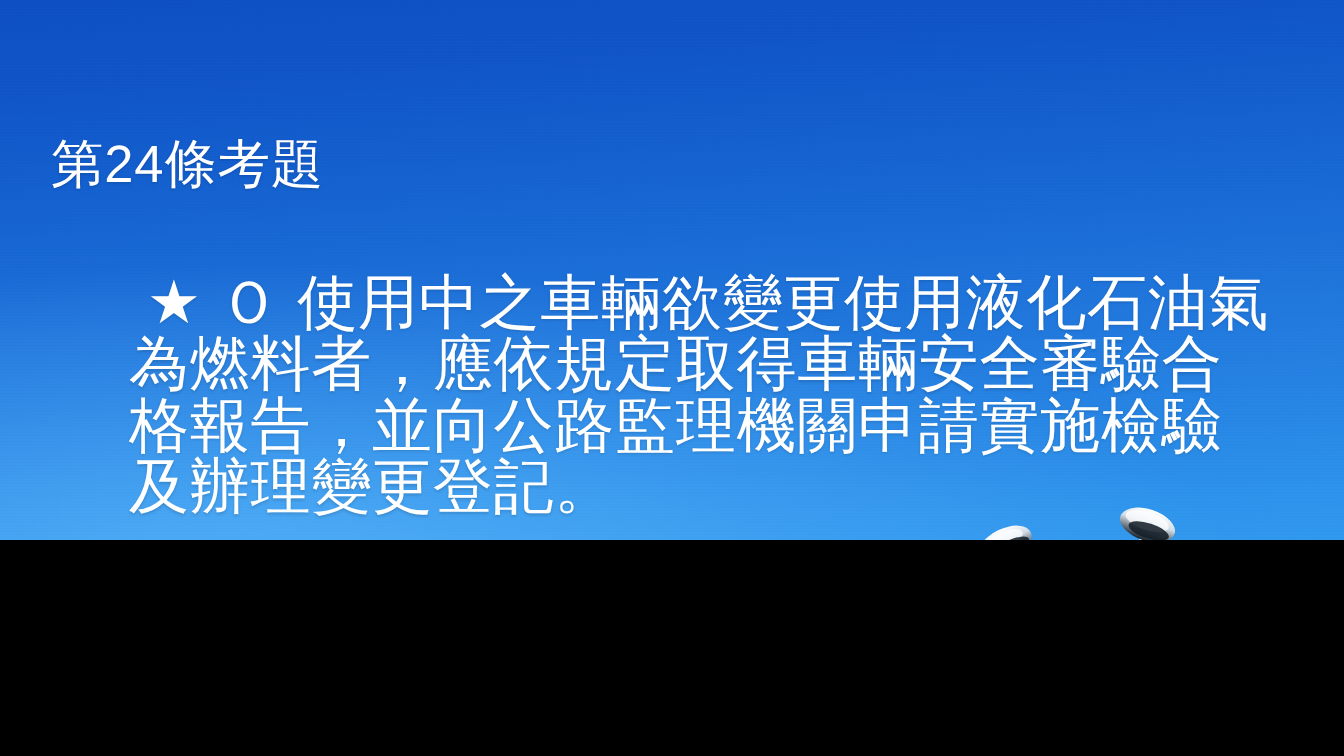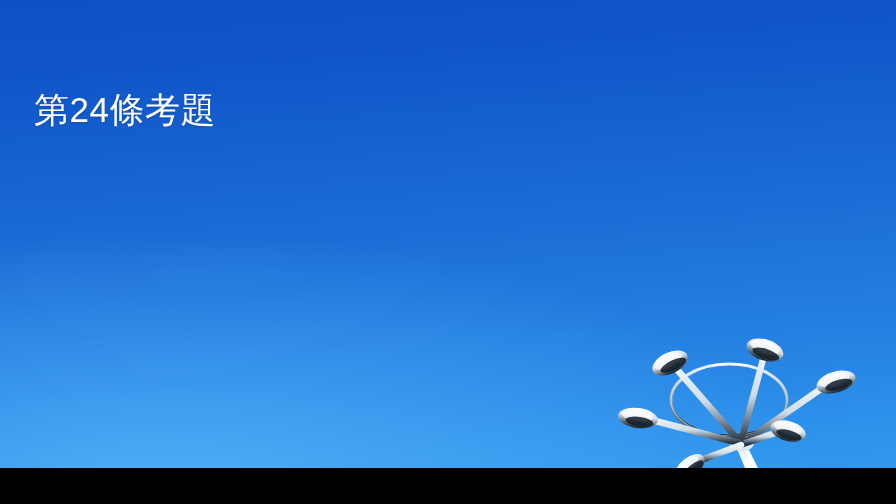--- a/index.html
+++ b/index.html
@@ -3,21 +3,21 @@
 <meta charset="utf-8">
 <style>
   html, body {
     margin: 0;
     padding: 0;
     background: #000;
   }
   #slide {
     position: relative;
     width: 896px;
-    height: 468px;
+    height: 360px;
     overflow: hidden;
     font-family: "Liberation Sans", "DejaVu Sans", sans-serif;
     background: linear-gradient(170deg, #0d4fc4 0%, #1158cc 22%, #1a६bd8 45%, #2279df 66%, #2c8ae9 88%, #3094ee 100%);
   }
   
   #sky {
     position: absolute;
     inset: 0;
     background:
       radial-gradient(120% 95% at 18% 108%, rgba(88,180,250,0.85) 0%, rgba(88,180,250,0.35) 34%, rgba(88,180,250,0.0) 62%),
@@ -181,14 +181,20 @@
           <ellipse cx="0" cy="0" rx="17" ry="9.5" fill="url(#headG)"></ellipse>
           <ellipse cx="-1" cy="-2.5" rx="13" ry="5" fill="#ffffff" opacity="0.68"></ellipse>
           <ellipse cx="2" cy="3.5" rx="12" ry="4.4" fill="#111b25" opacity="0.85"></ellipse>
         </g>
       </g>
     </svg>
   </div>
 
   <div id="title">第24條考題</div>
 
+  <div id="body-text">
+    <span class="ln first">★ Ｏ 使用中之車輛欲變更使用液化石油氣</span>
+    <span class="ln">為燃料者，應依規定取得車輛安全審驗合</span>
+    <span class="ln">格報告，並向公路監理機關申請實施檢驗</span>
+    <span class="ln">及辦理變更登記。</span>
+  </div>
 
 </div>
 
 </body></html>

